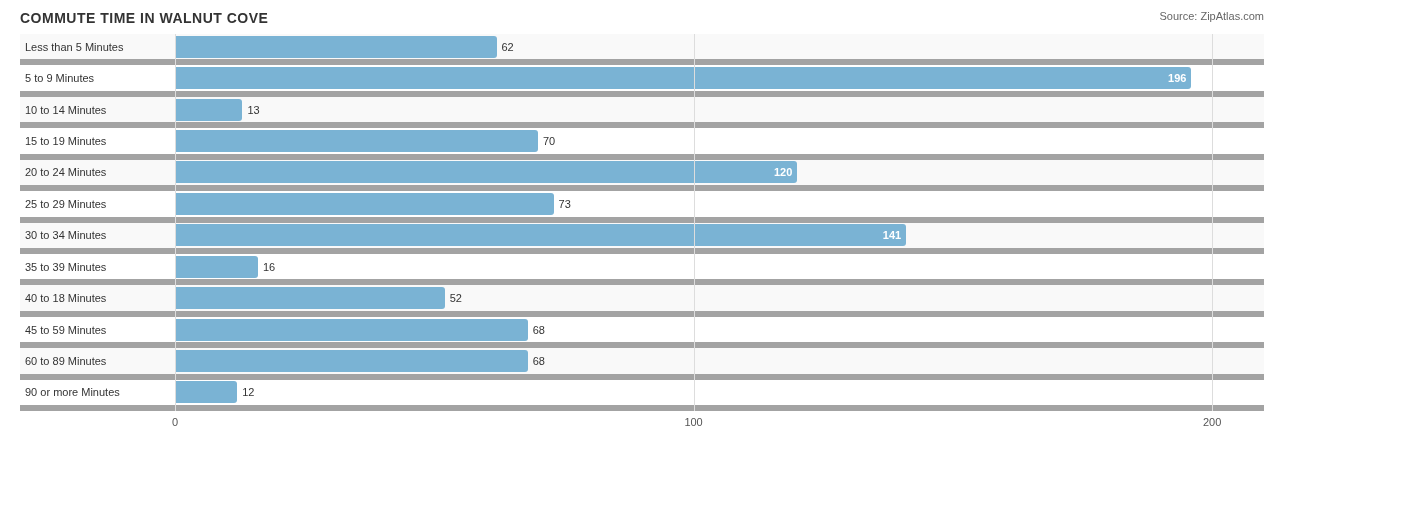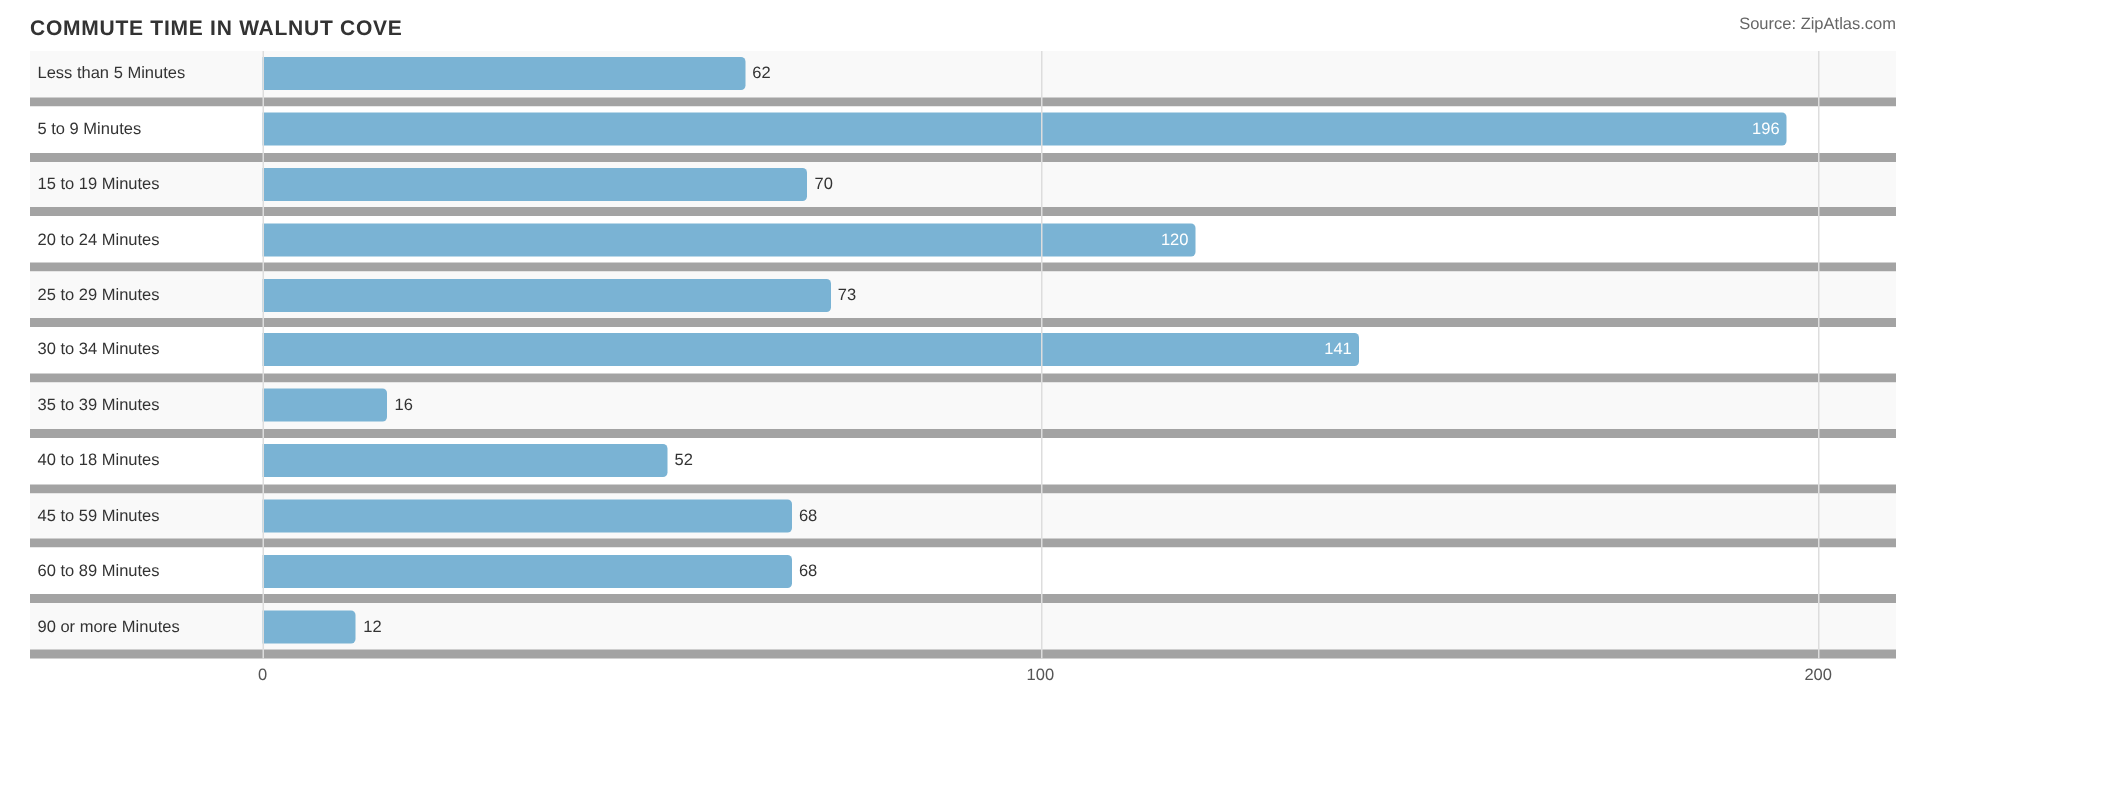--- a/index.html
+++ b/index.html
@@ -6,21 +6,21 @@
     body {
       font-family: Arial, sans-serif;
       background: #fff;
       width: 1406px;
       height: 523px;
       overflow: hidden;
     }
     .chart-container {
       width: 1284px;
       height: 523px;
-      padding: 10px 20px 28px 20px;
+      padding: 10px 20px 56px 20px;
       position: relative;
     }
     .chart-header {
       display: flex;
       justify-content: space-between;
       align-items: flex-start;
       margin-bottom: 8px;
     }
     .chart-title {
       font-size: 14px;
@@ -90,21 +90,21 @@
       white-space: nowrap;
       text-align: center;
     }
     .bar-value-inside {
       position: absolute;
       right: 5px;
       top: 50%;
       transform: translateY(-50%);
       font-size: 11px;
       color: #fff;
-      font-weight: normal;
+      font-weight: bold;
     }
     
     .grid-lines {
       position: absolute;
       top: 0;
       bottom: 30px;
       left: 155px;
       right: 0;
       pointer-events: none;
     }
@@ -149,20 +149,27 @@
             <div class="bar-fill" style="width: 29.5238%;"></div>
             <span class="bar-value">62</span>
           </div>
         </div>
         <div class="bar-row">
           <div class="bar-label">5 to 9 Minutes</div>
           <div class="bar-track">
             <div class="bar-fill" style="width: 93.3333%;">
               <span class="bar-value-inside">196</span>
             </div>
+          </div>
+        </div>
+        <div class="bar-row">
+          <div class="bar-label">10 to 14 Minutes</div>
+          <div class="bar-track">
+            <div class="bar-fill" style="width: 6.19048%;"></div>
+            <span class="bar-value">13</span>
           </div>
         </div>
         <div class="bar-row">
           <div class="bar-label">15 to 19 Minutes</div>
           <div class="bar-track">
             <div class="bar-fill" style="width: 33.3333%;"></div>
             <span class="bar-value">70</span>
           </div>
         </div>
         <div class="bar-row">

